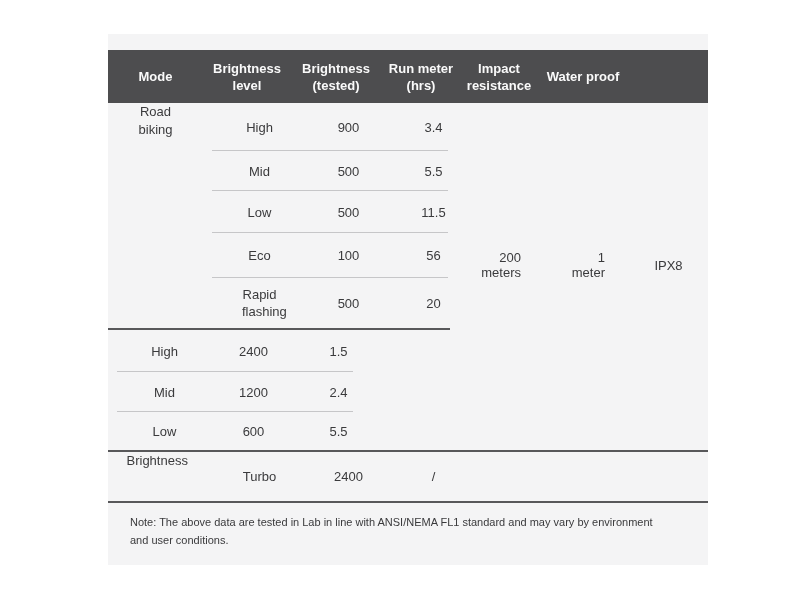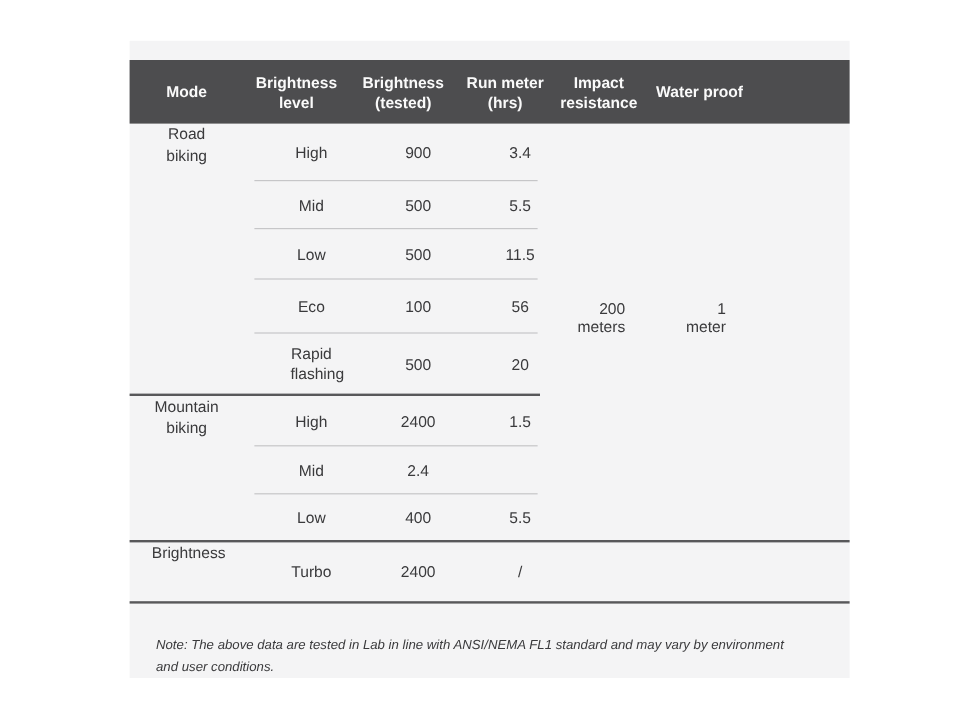--- a/index.html
+++ b/index.html
@@ -78,22 +78,22 @@
     display:flex;align-items:center;justify-content:center;
     text-align:right;font-size:13px;line-height:15px;
   }
   .span-cell span{max-width:44px;}
   .span-max{left:353px;width:76px;}
   .span-impact{left:429px;width:92px;}
   .span-water{left:521px;width:79px;}
   .span-water span{max-width:60px;}
   
   .note{
-    padding:26px 18px 0 22px;
-    font-size:11px;font-style:italic;line-height:18px;
+    padding:10px 18px 0 22px;
+    font-size:11px;line-height:18px;
   }
 </style>
 </head>
 <body>
 
 <div class="card">
 
   <div class="thead">
     <div class="th">Mode</div>
     <div class="th">Brightness level</div>
@@ -163,49 +163,49 @@
             </div>
           <div class="cell">
               <span>20</span>
             </div>
         </div>
       </div>
     </div>
     <div class="divider partial"></div>
 
     <div class="section">
-      <div class="mode-cell">
-        <span>Mountain biking</span>
-      </div>
       <div class="rows">
         <div class="sub-row h42">
           <div class="cell">
               <span>High</span>
             </div>
           <div class="cell">
               <span>2400</span>
             </div>
           <div class="cell">
               <span>1.5</span>
             </div>
         </div>
         <div class="sub-row h40">
           <div class="cell">
               <span>Mid</span>
             </div>
           <div class="cell">
+              <span>1200</span>
+            </div>
+          <div class="cell">
               <span>2.4</span>
             </div>
         </div>
         <div class="sub-row h38">
           <div class="cell">
               <span>Low</span>
             </div>
           <div class="cell">
-              <span>400</span>
+              <span>600</span>
             </div>
           <div class="cell">
               <span>5.5</span>
             </div>
         </div>
       </div>
     </div>
     <div class="divider"></div>
 
     <div class="section">
@@ -226,20 +226,23 @@
         </div>
       </div>
     </div>
     <div class="divider"></div>
 
     <div class="span-cell span-max">
       <span>200 meters</span>
     </div>
     <div class="span-cell span-impact">
       <span>1 meter</span>
+    </div>
+    <div class="span-cell span-water">
+      <span>IPX8</span>
     </div>
 
   </div>
 
   <div class="note">
     <div>Note: The above data are tested in Lab in line with ANSI/NEMA FL1 standard and may vary by environment</div>
     <div>and user conditions.</div>
   </div>
 
 </div>

